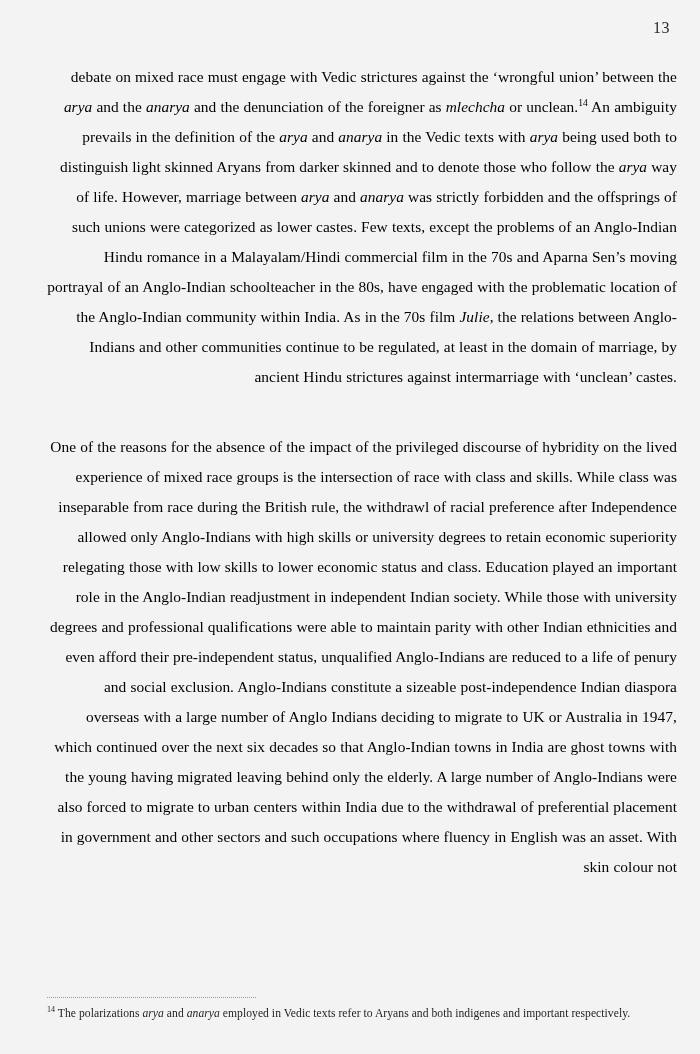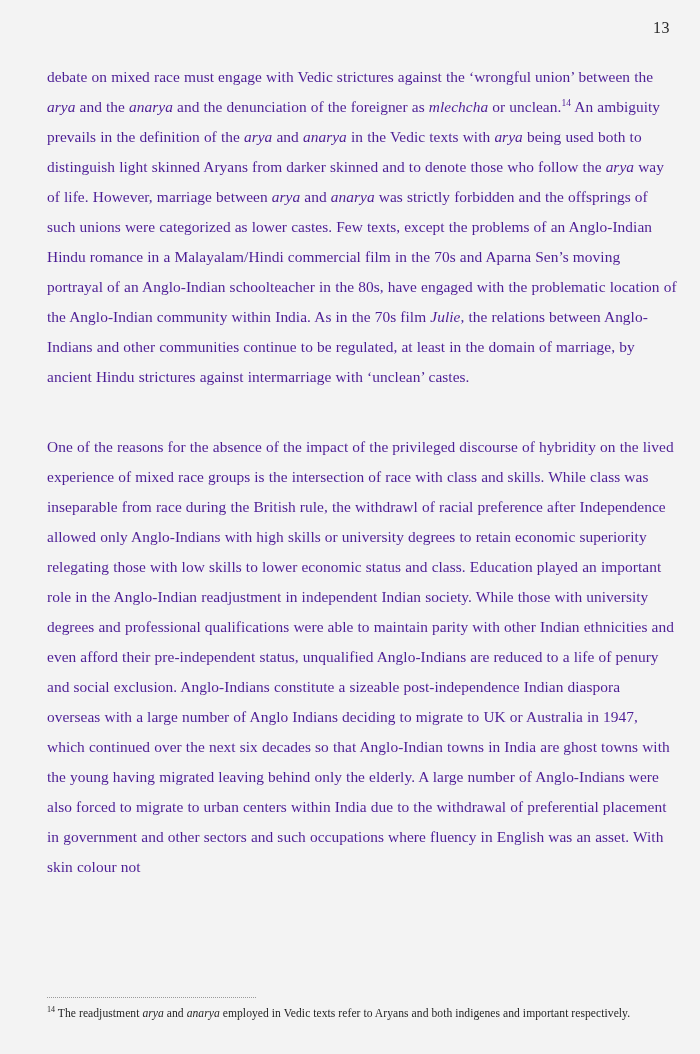--- a/index.html
+++ b/index.html
@@ -33,23 +33,23 @@
   }
   .body-column {
     position: absolute;
     left: 47px;
     top: 62px;
     width: 630px;
   }
   .para {
     font-size: 15.4px;
     line-height: 30px;
-    text-align: left;
+    text-align: right;
     margin: 0;
-    color: #4c1d95;
+    color: #000000;
     letter-spacing: 0.05px;
     word-spacing: 0.2px;
   }
   .para + .para {
     margin-top: 40px;
   }
   .para em {
     font-style: italic;
   }
   sup {
@@ -90,16 +90,16 @@
 
   <div class="page-number">13</div>
 
   <div class="body-column">
     <p class="para"><span>debate on mixed race must engage with Vedic strictures against the ‘wrongful union’ between the </span><em>arya</em><span> and the </span><em>anarya</em><span> and the denunciation of the foreigner as </span><em>mlechcha</em><span> or unclean.</span><sup>14</sup><span> An ambiguity prevails in the definition of the </span><em>arya</em><span> and </span><em>anarya</em><span> in the Vedic texts with </span><em>arya</em><span> being used both to distinguish light skinned Aryans from darker skinned and to denote those who follow the </span><em>arya</em><span> way of life. However, marriage between </span><em>arya</em><span> and </span><em>anarya</em><span> was strictly forbidden and the offsprings of such unions were categorized as lower castes. Few texts, except the problems of an Anglo-Indian Hindu romance in a Malayalam/Hindi commercial film in the 70s and Aparna Sen’s moving portrayal of an Anglo-Indian schoolteacher in the 80s, have engaged with the problematic location of the Anglo-Indian community within India. As in the 70s film </span><em>Julie</em><span>, the relations between Anglo-Indians and other communities continue to be regulated, at least in the domain of marriage, by ancient Hindu strictures against intermarriage with ‘unclean’ castes.</span></p>
     <p class="para"><span>One of the reasons for the absence of the impact of the privileged discourse of hybridity on the lived experience of mixed race groups is the intersection of race with class and skills. While class was inseparable from race during the British rule, the withdrawl of racial preference after Independence allowed only Anglo-Indians with high skills or university degrees to retain economic superiority relegating those with low skills to lower economic status and class. Education played an important role in the Anglo-Indian readjustment in independent Indian society. While those with university degrees and professional qualifications were able to maintain parity with other Indian ethnicities and even afford their pre-independent status, unqualified Anglo-Indians are reduced to a life of penury and social exclusion. Anglo-Indians constitute a sizeable post-independence Indian diaspora overseas with a large number of Anglo Indians deciding to migrate to UK or Australia in 1947, which continued over the next six decades so that Anglo-Indian towns in India are ghost towns with the young having migrated leaving behind only the elderly. A large number of Anglo-Indians were also forced to migrate to urban centers within India due to the withdrawal of preferential placement in government and other sectors and such occupations where fluency in English was an asset. With skin colour not</span></p>
   </div>
 
   <div class="footnote-area">
     <div class="footnote-rule"></div>
-    <p class="footnote-text"><sup>14</sup><span> The readjustment </span><em>arya</em><span> and </span><em>anarya</em><span> employed in Vedic texts refer to Aryans and both indigenes and important respectively.</span></p>
+    <p class="footnote-text"><sup>14</sup><span> The polarizations </span><em>arya</em><span> and </span><em>anarya</em><span> employed in Vedic texts refer to Aryans and both indigenes and important respectively.</span></p>
   </div>
 
 </div>
 
 </body></html>

